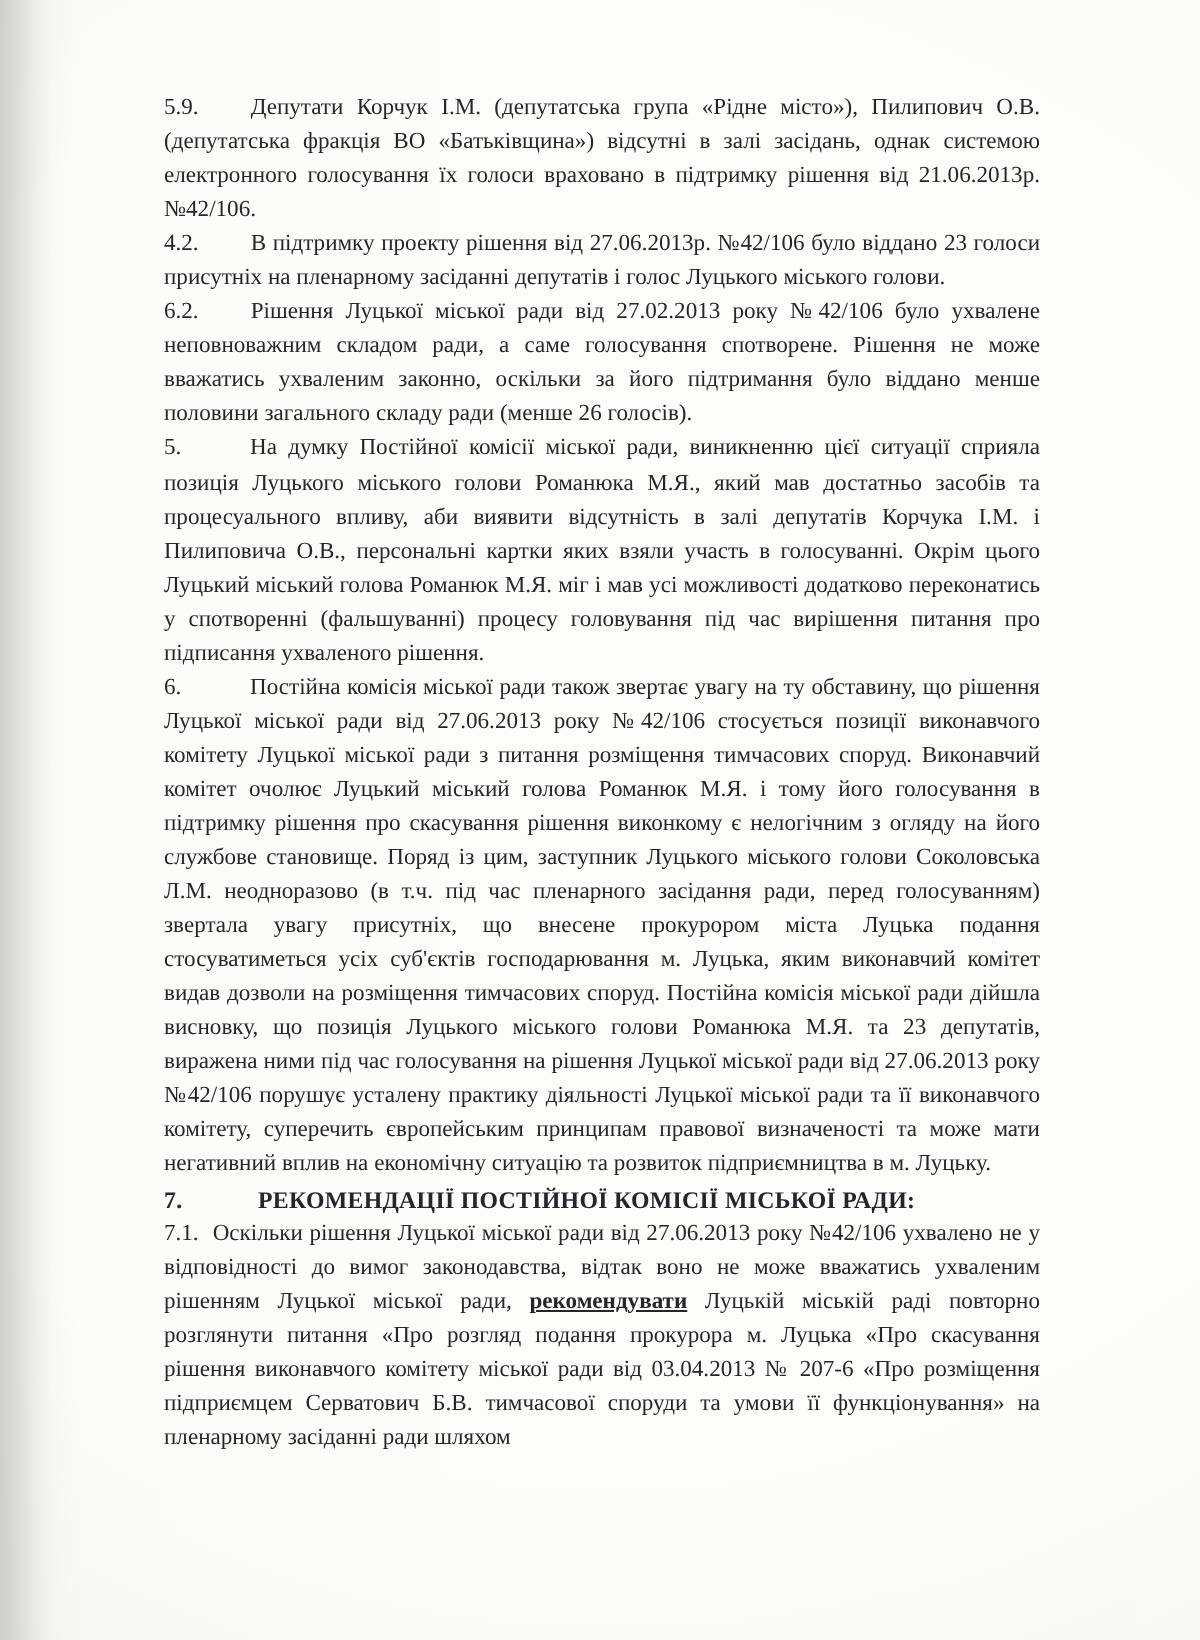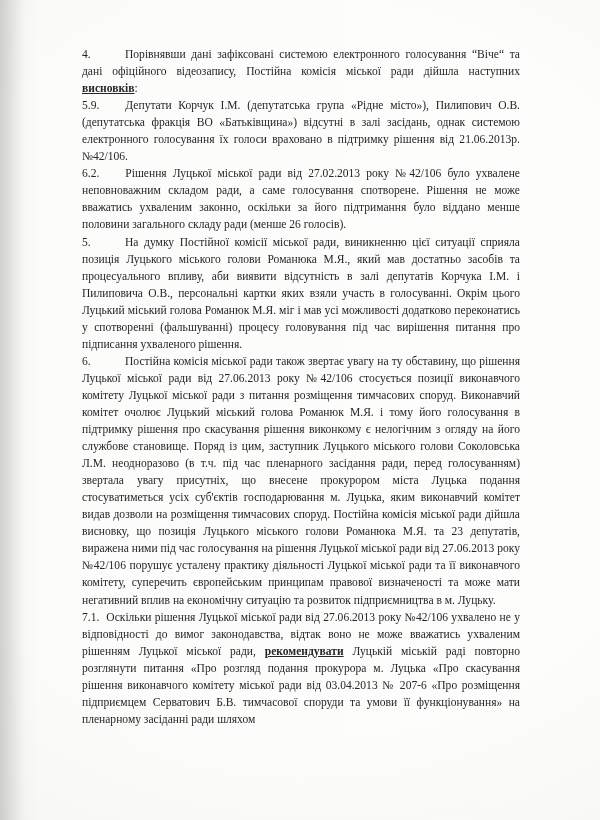--- a/index.html
+++ b/index.html
@@ -84,40 +84,43 @@
 
   
   .para:last-child { text-align: justify; }
 </style>
 </head>
 <body>
 
 <div id="page">
   <div id="doc-body">
 
-    <p class="para">
-      <span class="lead-num">4.</span><span class="lead-tab-wide"></span><span>Порівнявши дані зафіксовані системою електронного голосування “Віче“ та дані офіційного відеозапису, Постійна комісія міської ради дійшла наступних </span><span class="bu">висновків</span><span>:</span>
-    </p>
 
     <p class="para">
       <span class="lead-num">5.9.</span><span class="lead-tab-wide"></span><span>Депутати Корчук І.М. (депутатська група «Рідне місто»), Пилипович О.В. (депутатська фракція ВО «Батьківщина») відсутні в залі засідань, однак системою електронного голосування їх голоси враховано в підтримку рішення від 21.06.2013р. №42/106.</span>
     </p>
 
+    <p class="para">
+      <span class="lead-num">4.2.</span><span class="lead-tab-wide"></span><span>В підтримку проекту рішення від 27.06.2013р. №42/106 було віддано 23 голоси присутніх на пленарному засіданні депутатів і голос Луцького міського голови.</span>
+    </p>
 
     <p class="para">
       <span class="lead-num">6.2.</span><span class="lead-tab-wide"></span><span>Рішення Луцької міської ради від 27.02.2013 року №42/106 було ухвалене неповноважним складом ради, а саме голосування спотворене. Рішення не може вважатись ухваленим законно, оскільки за його підтримання було віддано менше половини загального складу ради (менше 26 голосів).</span>
     </p>
 
     <p class="para">
       <span class="lead-num">5.</span><span class="lead-tab-wide"></span><span>На думку Постійної комісії міської ради, виникненню цієї ситуації сприяла позиція Луцького міського голови Романюка М.Я., який мав достатньо засобів та процесуального впливу, аби виявити відсутність в залі депутатів Корчука І.М. і Пилиповича О.В., персональні картки яких взяли участь в голосуванні. Окрім цього Луцький міський голова Романюк М.Я. міг і мав усі можливості додатково переконатись у спотворенні (фальшуванні) процесу головування під час вирішення питання про підписання ухваленого рішення.</span>
     </p>
 
     <p class="para">
       <span class="lead-num">6.</span><span class="lead-tab-wide"></span><span>Постійна комісія міської ради також звертає увагу на ту обставину, що рішення Луцької міської ради від 27.06.2013 року №42/106 стосується позиції виконавчого комітету Луцької міської ради з питання розміщення тимчасових споруд. Виконавчий комітет очолює Луцький міський голова Романюк М.Я. і тому його голосування в підтримку рішення про скасування рішення виконкому є нелогічним з огляду на його службове становище. Поряд із цим, заступник Луцького міського голови Соколовська Л.М. неодноразово (в т.ч. під час пленарного засідання ради, перед голосуванням) звертала увагу присутніх, що внесене прокурором міста Луцька подання стосуватиметься усіх суб'єктів господарювання м. Луцька, яким виконавчий комітет видав дозволи на розміщення тимчасових споруд. Постійна комісія міської ради дійшла висновку, що позиція Луцького міського голови Романюка М.Я. та 23 депутатів, виражена ними під час голосування на рішення Луцької міської ради від 27.06.2013 року №42/106 порушує усталену практику діяльності Луцької міської ради та її виконавчого комітету, суперечить європейським принципам правової визначеності та може мати негативний вплив на економічну ситуацію та розвиток підприємництва в м. Луцьку.</span>
     </p>
 
+    <p class="heading">
+      <span class="lead-num">7.</span><span class="lead-tab-wide"></span><span>РЕКОМЕНДАЦІЇ ПОСТІЙНОЇ КОМІСІЇ МІСЬКОЇ РАДИ:</span>
+    </p>
 
     <p class="para">
       <span class="lead-num">7.1.</span><span class="lead-tab-narrow"></span><span>Оскільки рішення Луцької міської ради від 27.06.2013 року №42/106 ухвалено не у відповідності до вимог законодавства, відтак воно не може вважатись ухваленим рішенням Луцької міської ради, </span><span class="bu">рекомендувати</span><span> Луцькій міській раді повторно розглянути питання «Про розгляд подання прокурора м. Луцька «Про скасування рішення виконавчого комітету міської ради від 03.04.2013 № 207-6 «Про розміщення підприємцем Серватович Б.В. тимчасової споруди та умови її функціонування» на пленарному засіданні ради шляхом</span>
     </p>
 
   </div>
 </div>
 
 </body></html>

